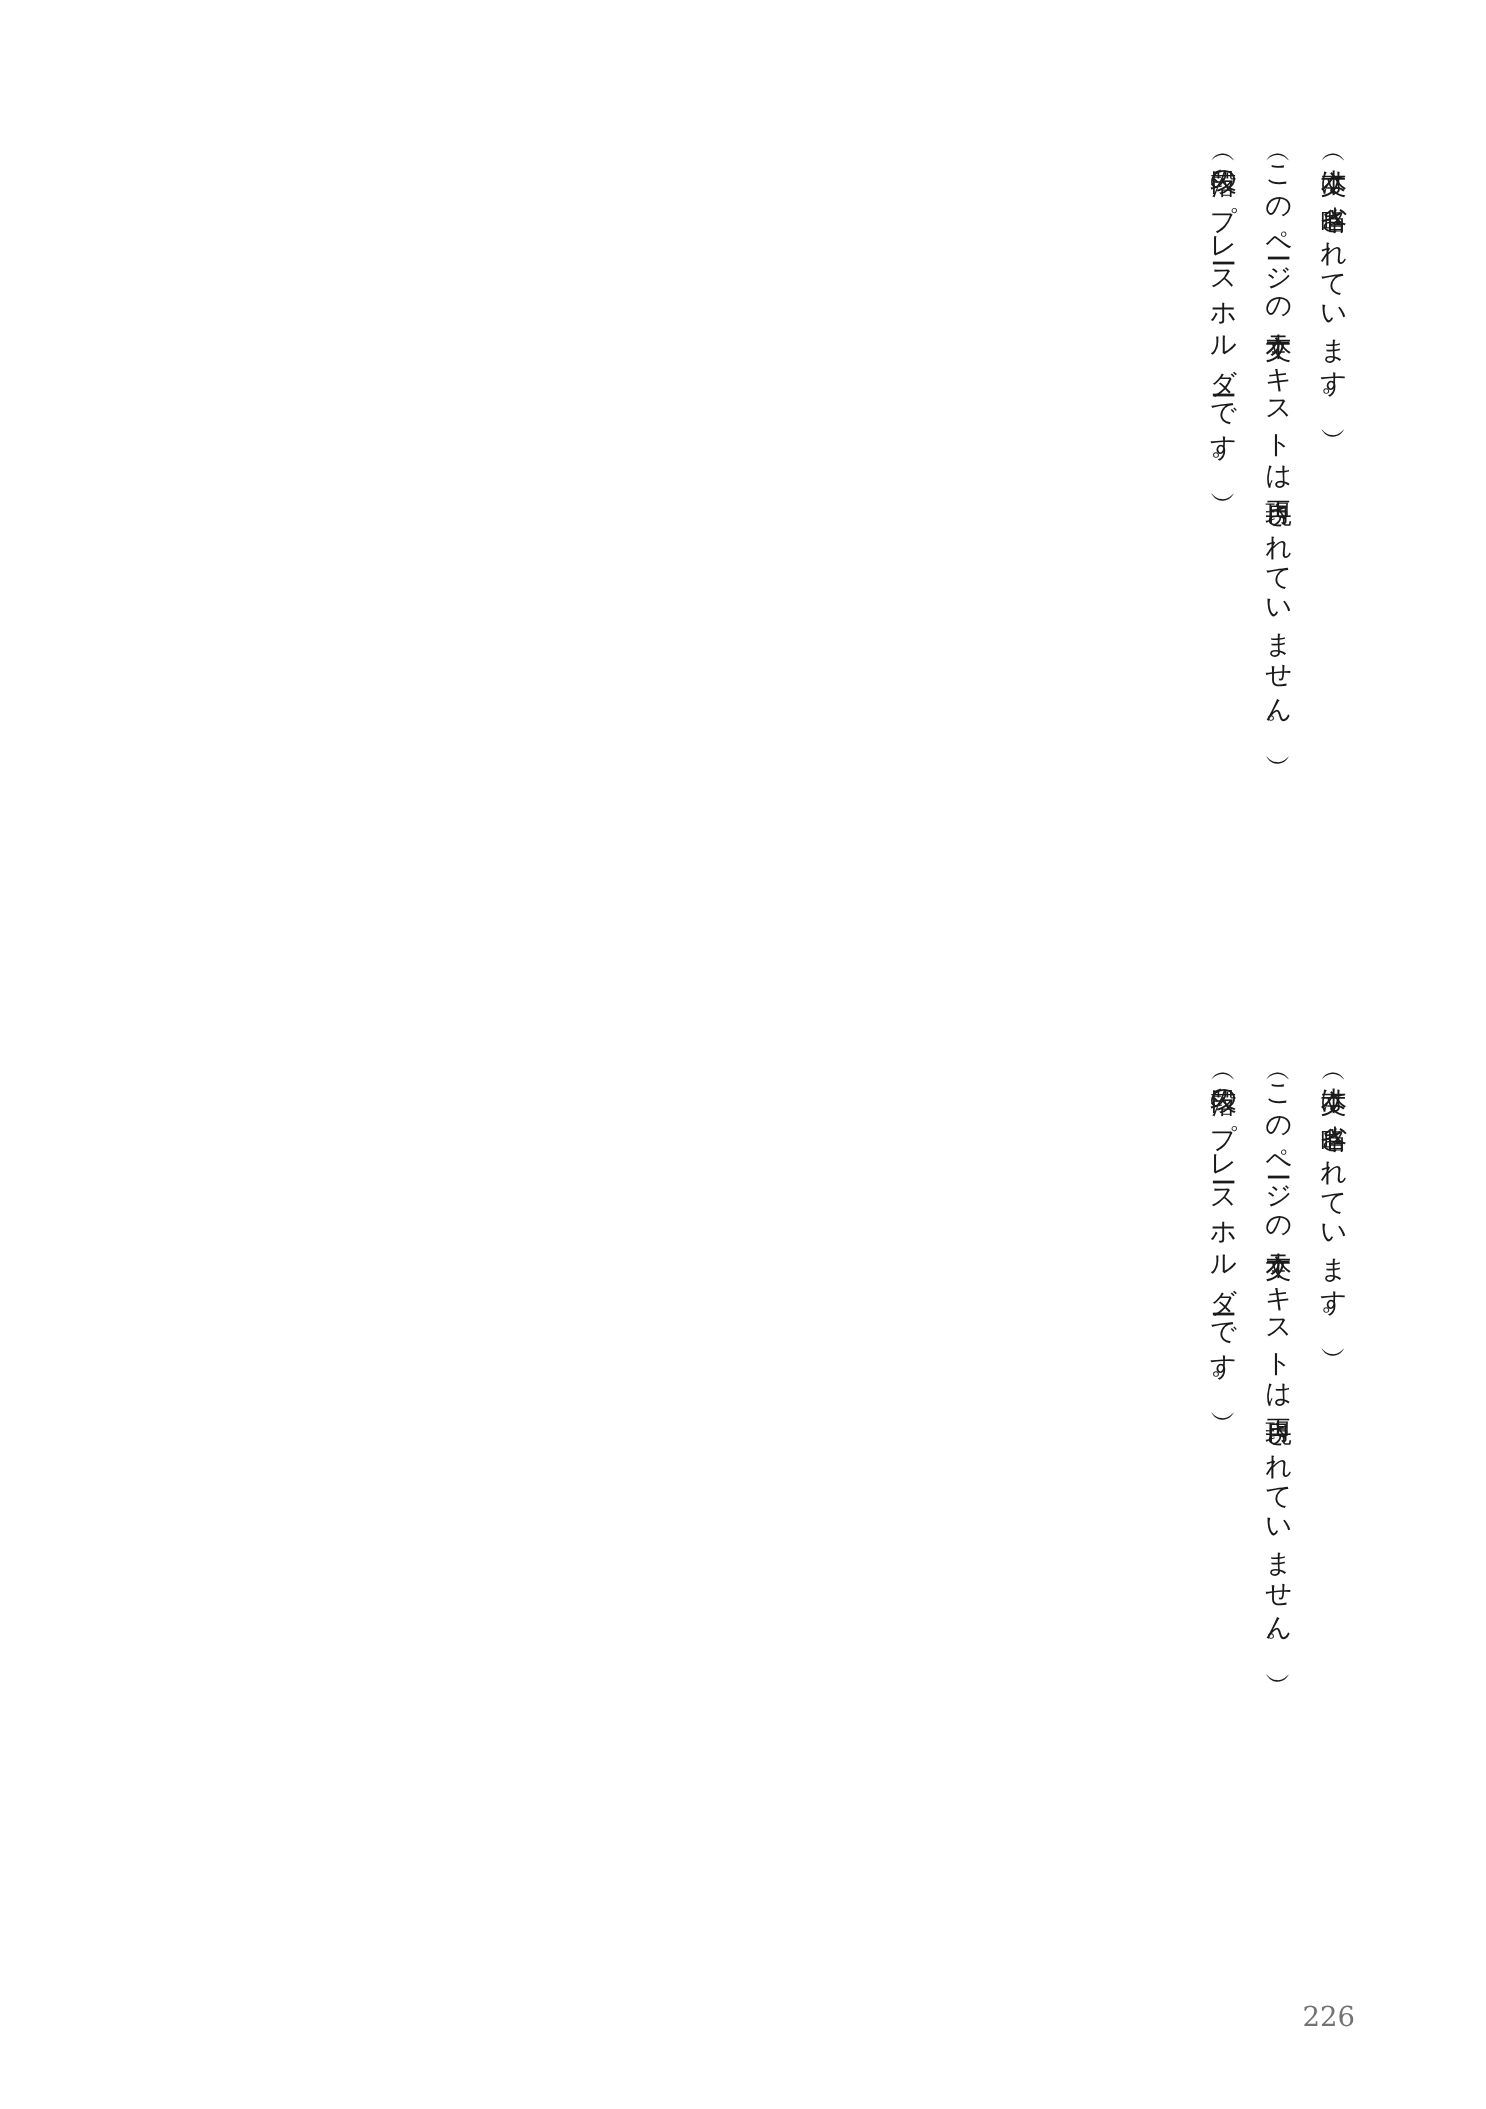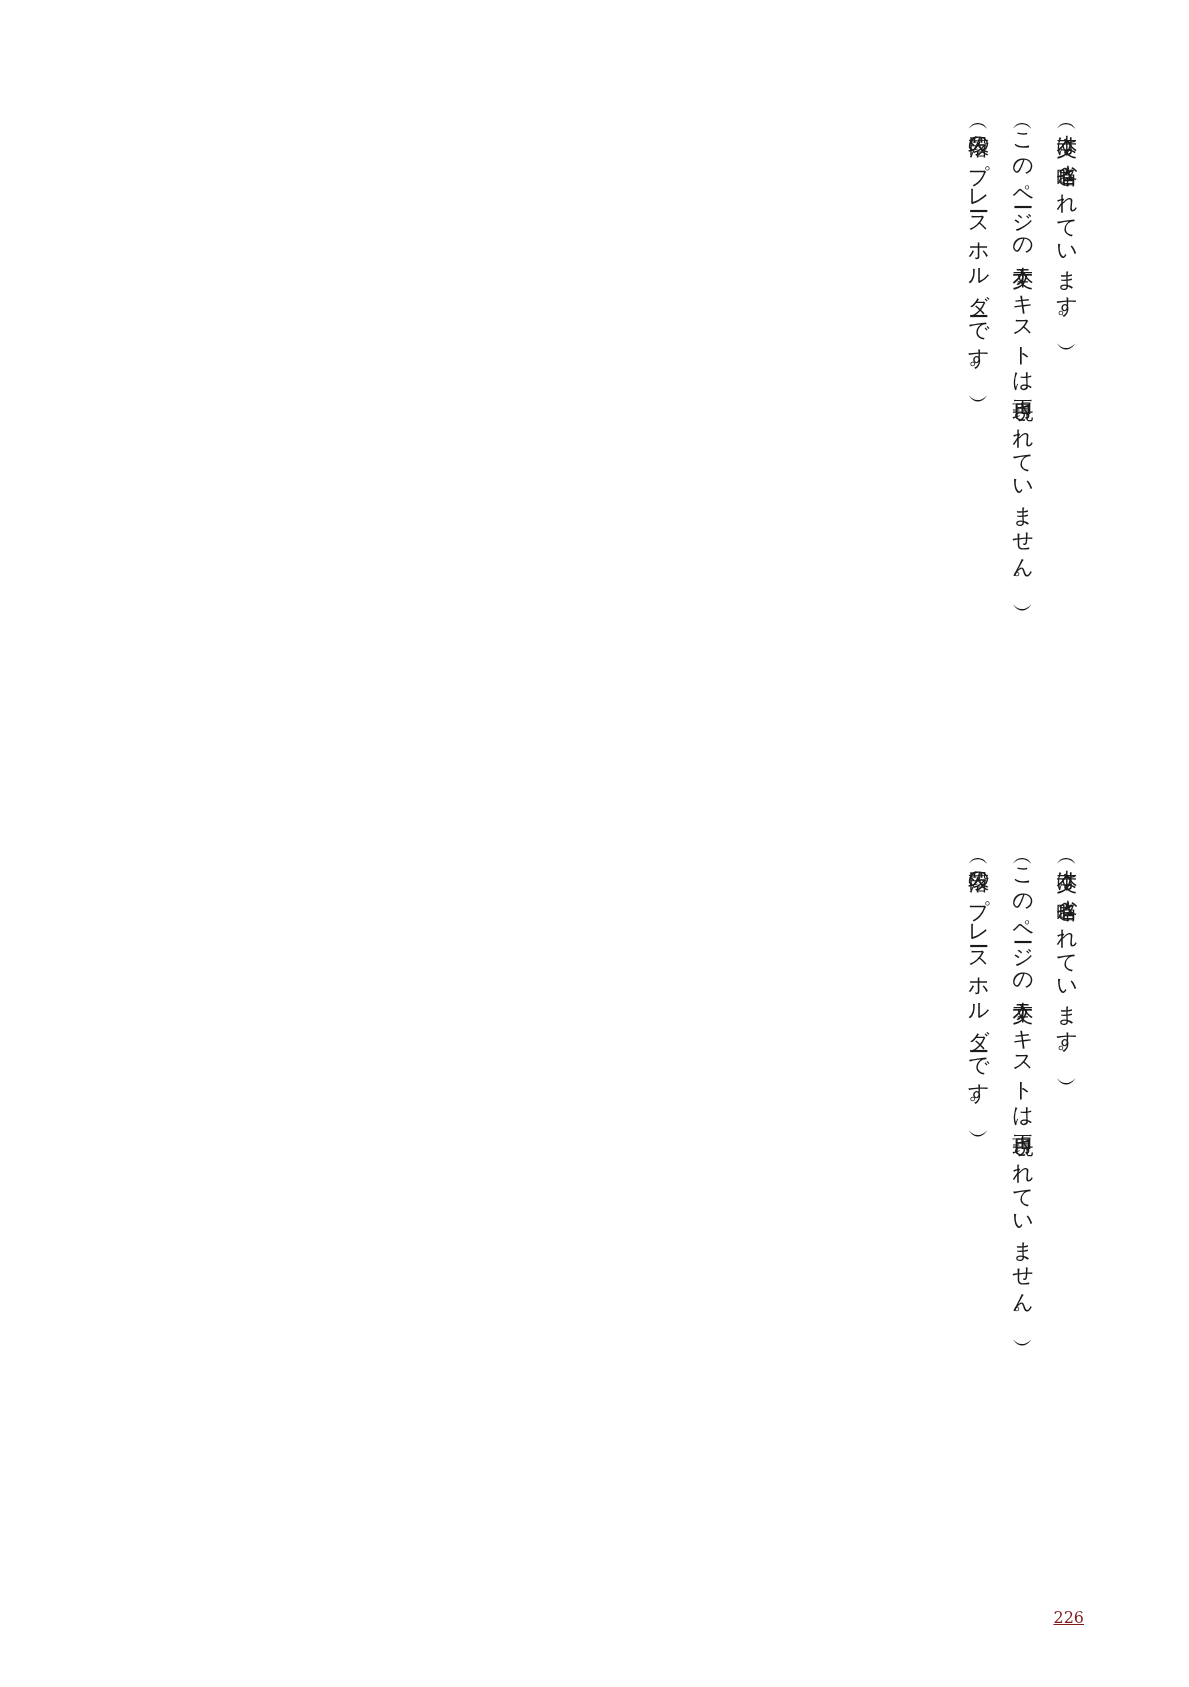--- a/index.html
+++ b/index.html
@@ -12,23 +12,22 @@
     position:absolute;left:100px;right:100px;
     writing-mode:vertical-rl;text-orientation:upright;
     font-size:21px;line-height:2.1;letter-spacing:2px;
     overflow:hidden;
   }
   .block-top{top:95px;height:680px;}
   .block-bottom{top:830px;height:680px;}
   .para{margin:0;text-indent:1em;}
   .page-number{
     position:absolute;right:105px;bottom:60px;
-    font-size:16px;color:#7f1d1d;
+    font-size:22px;color:#737373;
     font-family:"DejaVu Serif","Liberation Serif",serif;
-    text-decoration:underline;
   }
 </style>
 </head>
 <body>
 
 <div class="page">
 
   <div class="block block-top">
     <p class="para">（本文は省略されています。）</p>
     <p class="para">（このページの本文テキストは再現されていません。）</p>

